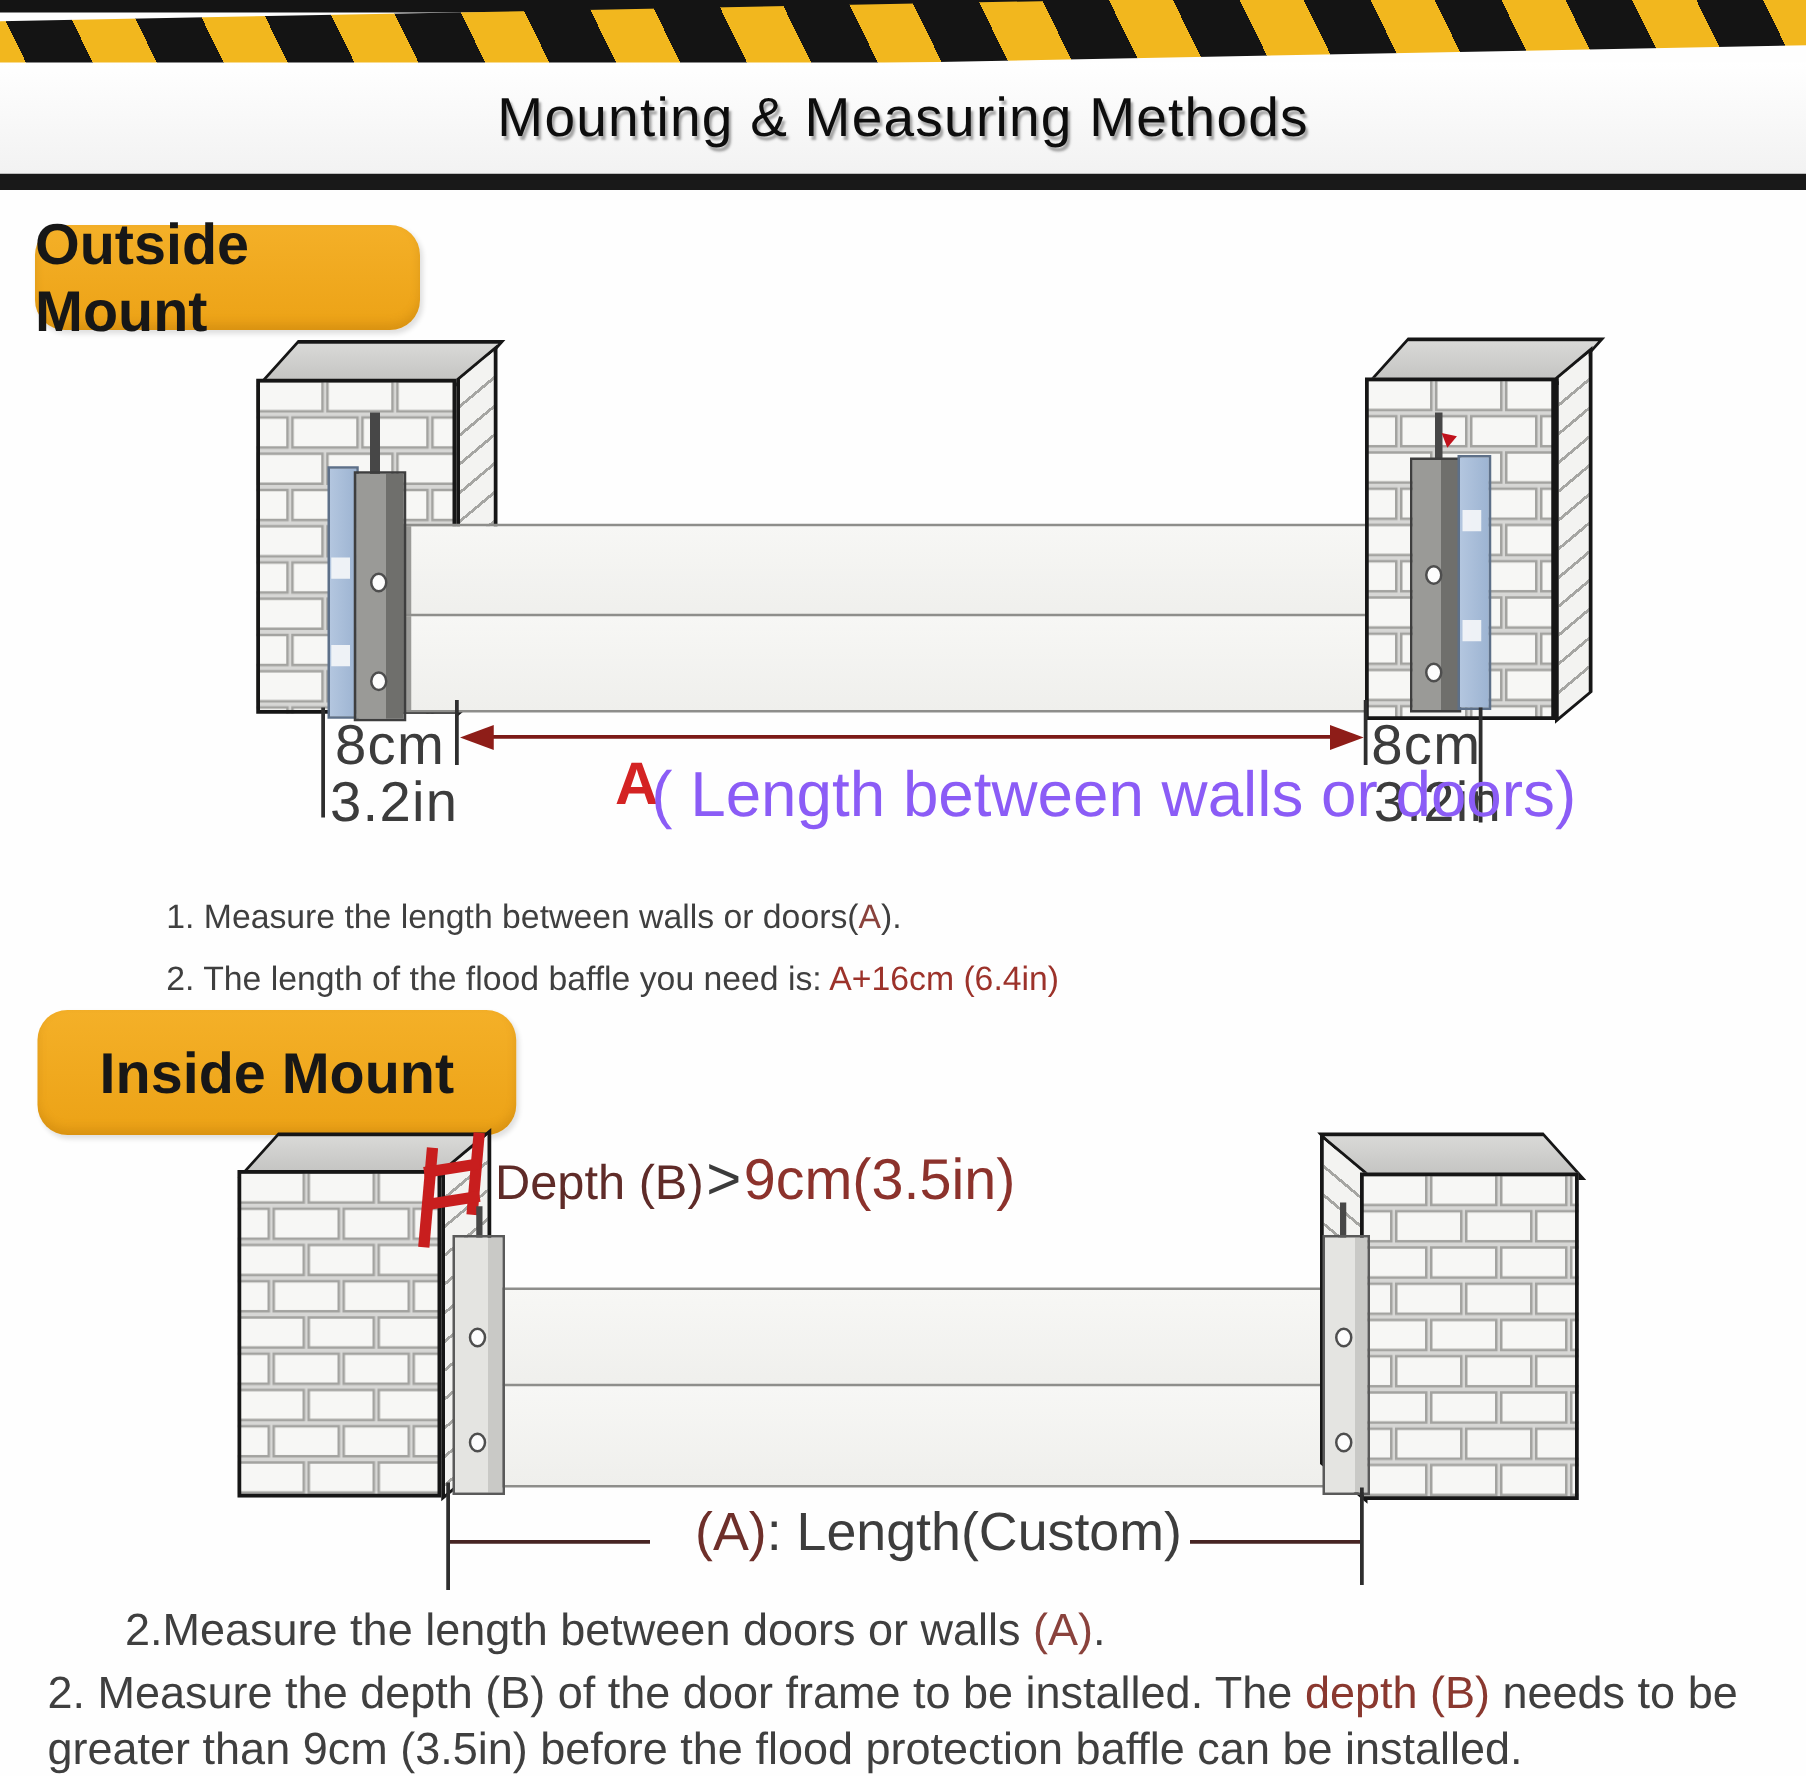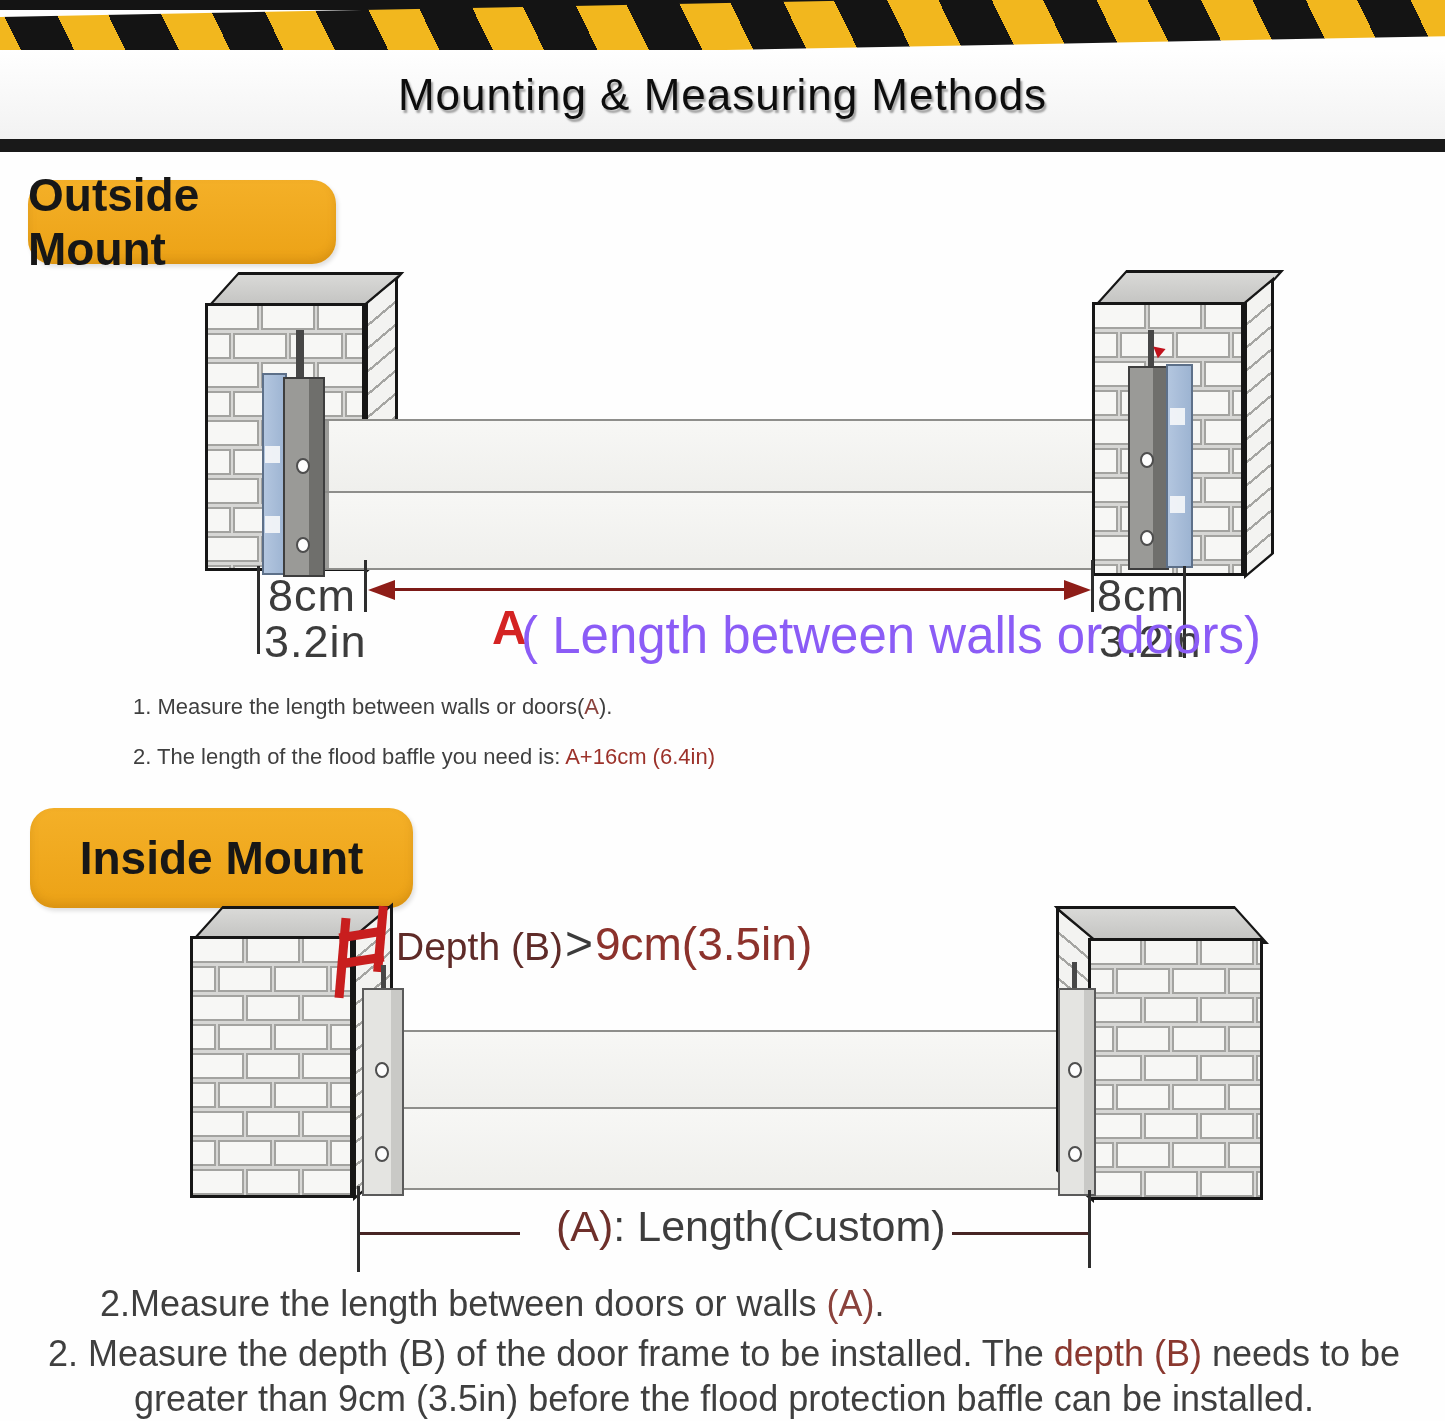--- a/index.html
+++ b/index.html
@@ -51,33 +51,33 @@
   .ah{position:absolute;width:0;height:0;border-style:solid;}
   .ah-left{border-width:10px 27px 10px 0;border-color:transparent #8e1d18 transparent transparent;}
   .ah-right{border-width:10px 0 10px 27px;border-color:transparent transparent transparent #8e1d18;}
   .red-mini-arrow{position:absolute;width:0;height:0;border-style:solid;
     border-width:6px 11px 6px 0;border-color:transparent #c1121c transparent transparent;transform:rotate(40deg);}
 
   
   .mtext{position:absolute;font-size:45px;color:#3c3c3c;letter-spacing:1px;}
   .span-letter{position:absolute;font-size:48px;font-weight:700;color:#d42323;}
   .span-caption{position:absolute;font-size:51px;color:#8b5cf6;}
-  .step{position:absolute;font-size:22px;color:#3f3f3f;white-space:nowrap;}
+  .step{position:absolute;font-size:27px;color:#3f3f3f;white-space:nowrap;margin-top:24px;}
   .em-a{color:#8a423c;}
   .em-red{color:#9c322a;}
   .em-maroon{color:#8a382f;}
   .depth-label{position:absolute;display:flex;align-items:baseline;white-space:nowrap;}
   .depth-prefix{font-size:39px;color:#5f2b28;}
   .depth-gt{font-size:48px;color:#3b3b3b;padding:0 2px;}
   .depth-value{font-size:46px;color:#8c322c;}
   .len-label{position:absolute;font-size:43px;white-space:nowrap;}
   .len-letter{color:#6e2f2a;}
   .len-rest{color:#3d3d3d;}
   .bstep{position:absolute;font-size:36px;color:#3f3f3f;}
-  .bstep2{position:absolute;font-size:36px;color:#3f3f3f;text-align:center;line-height:1.24;}
+  .bstep2{position:absolute;font-size:36px;color:#3f3f3f;line-height:1.24;}
 </style>
 </head>
 <body>
 
 <div class="stage">
 
   <svg width="0" height="0" style="position:absolute">
     <defs>
       <pattern id="brickpat" width="112" height="58" patternUnits="userSpaceOnUse">
         <rect width="112" height="58" fill="#d7d7d5"></rect>

